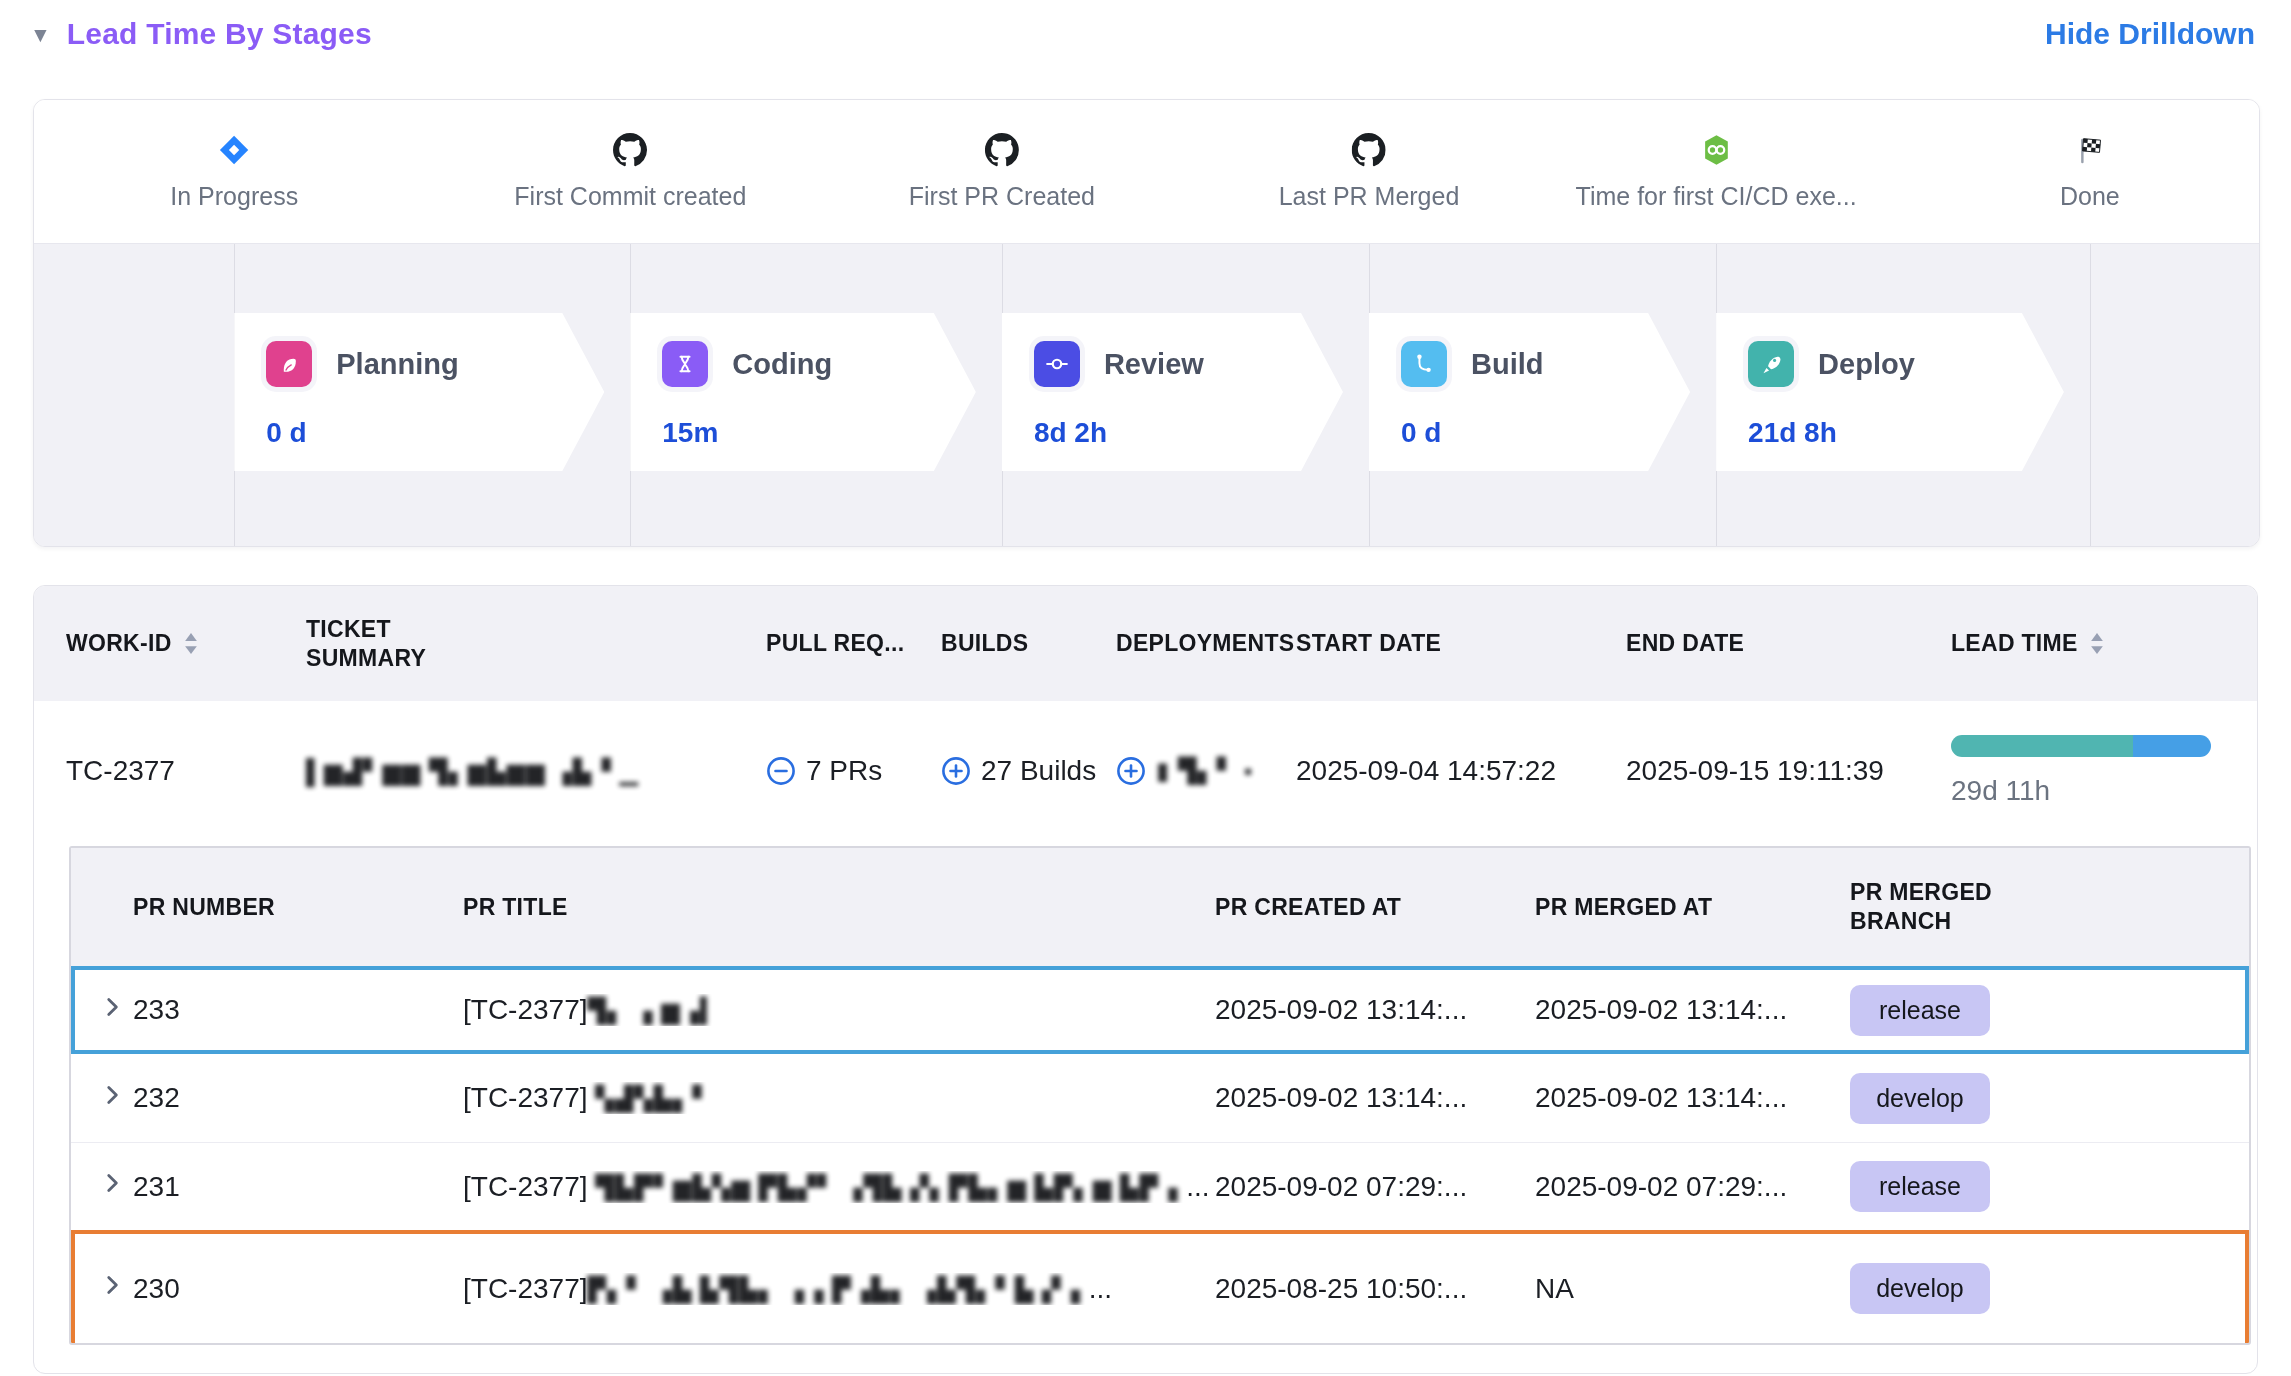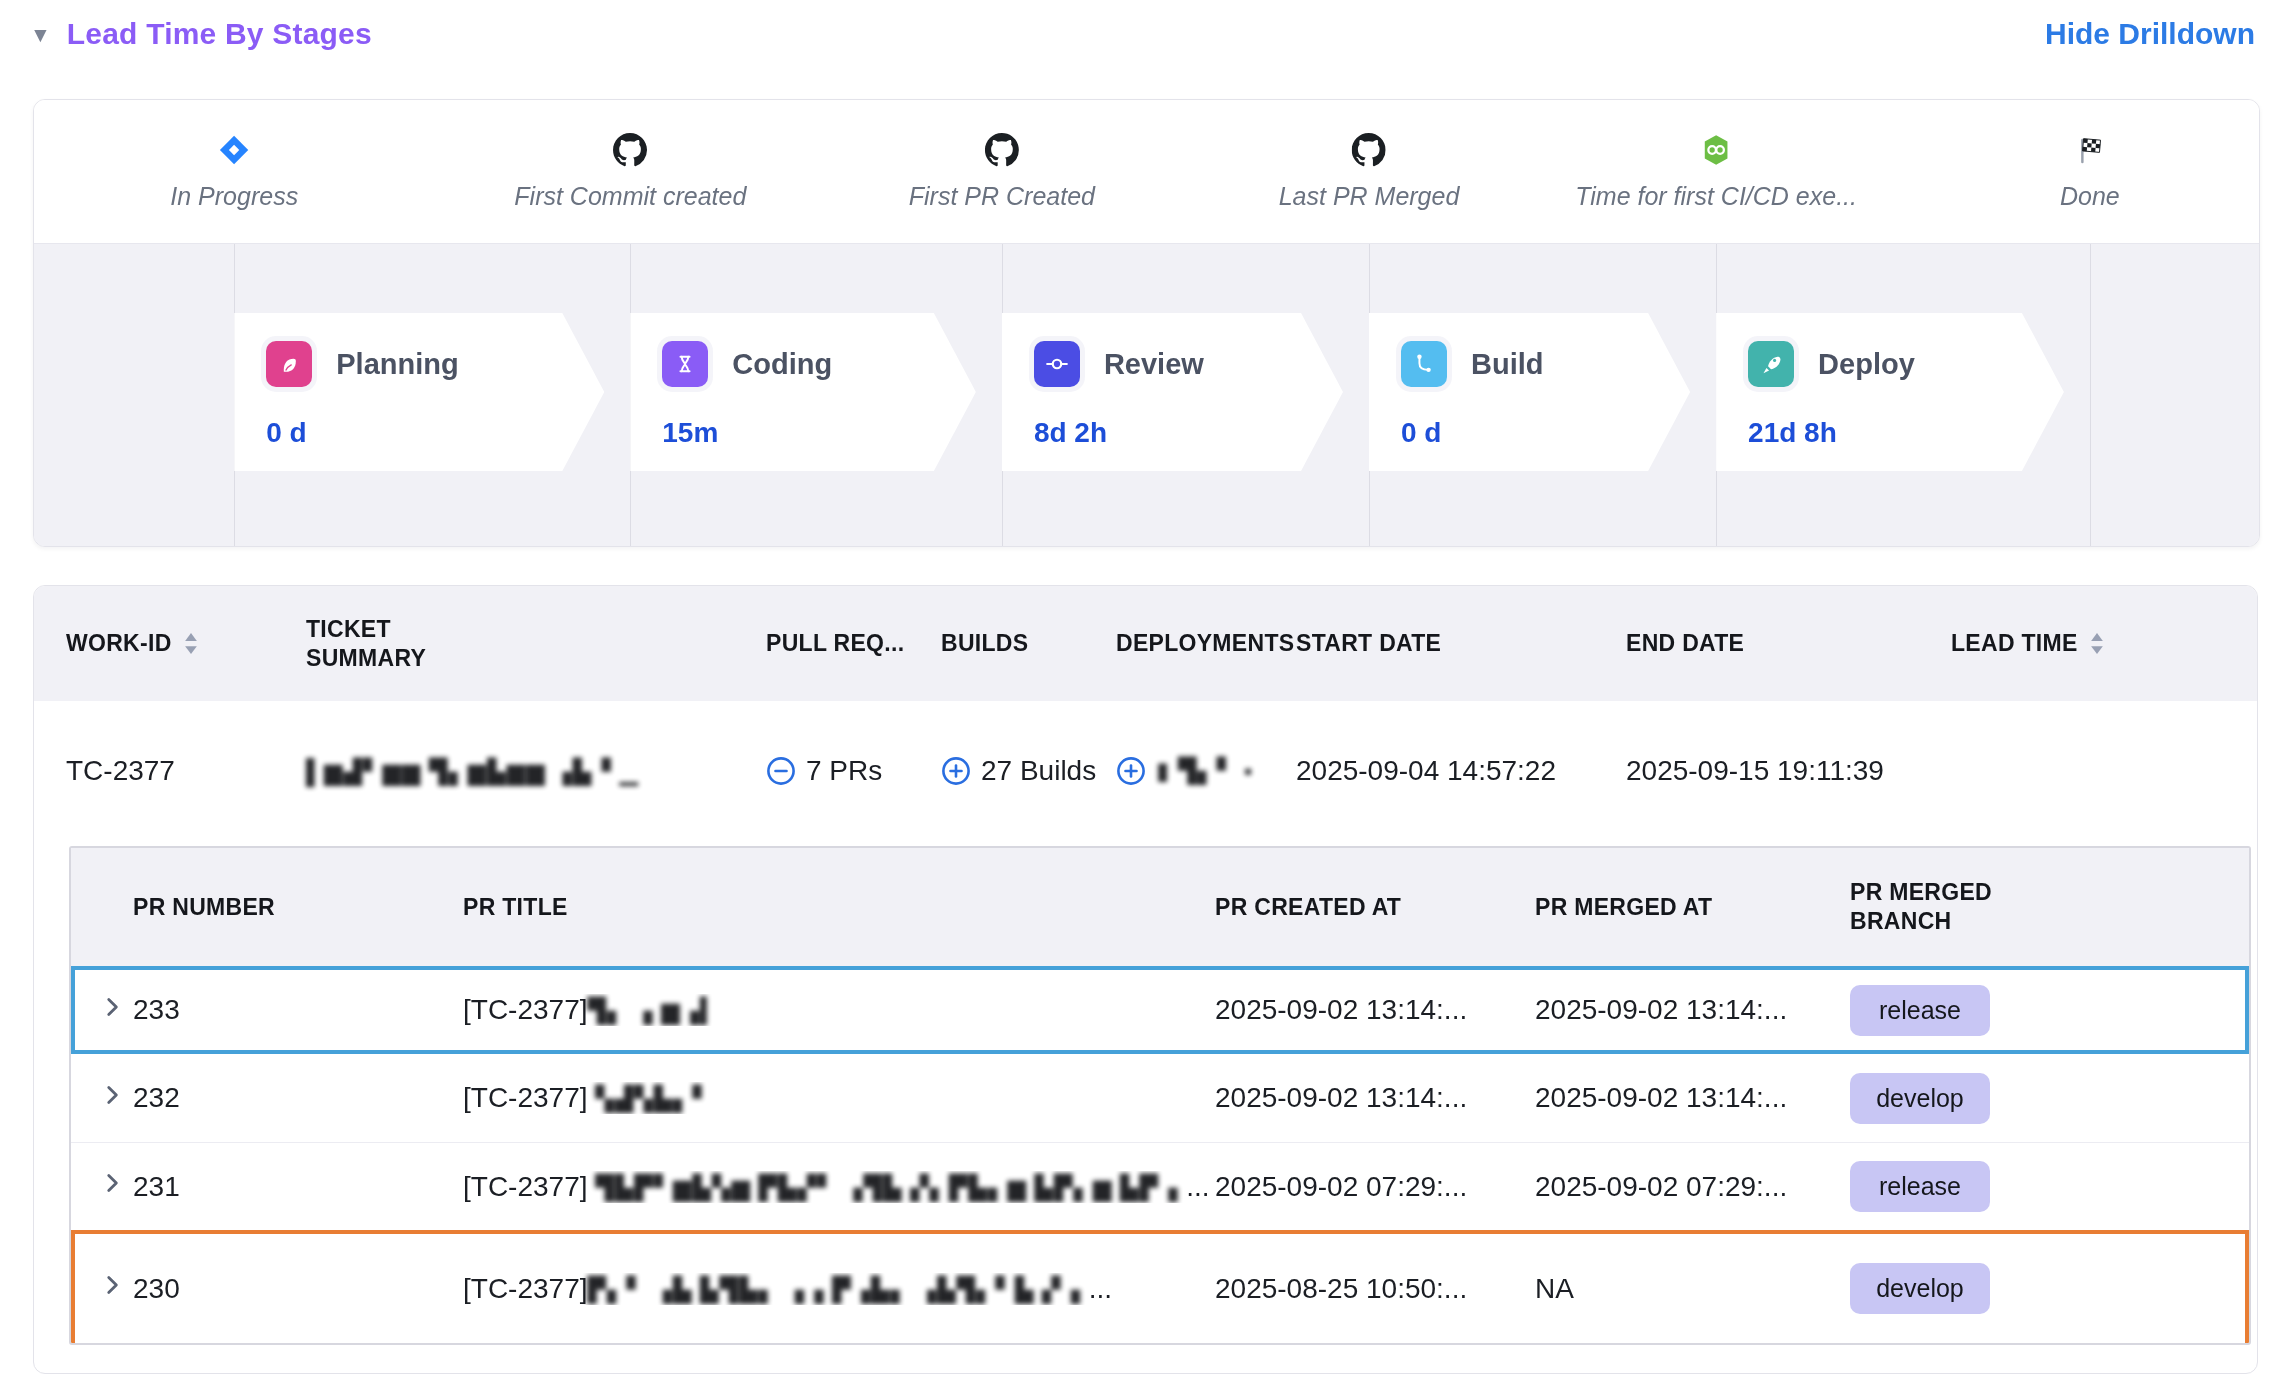--- a/index.html
+++ b/index.html
@@ -15,21 +15,21 @@
   .collapse{font-size:21px;color:#7c8494;margin-right:16px;cursor:pointer;line-height:1;}
   .page-title{font-size:30px;font-weight:700;color:#8b5cf6;margin:0;letter-spacing:.2px;}
   .drilldown{margin-left:auto;font-size:30px;font-weight:700;text-decoration:none;cursor:pointer;}
 
   
   .stages-card{position:absolute;left:33px;top:99px;width:2225px;height:446px;
     border:1px solid #e3e3ea;border-radius:12px;background:#fff;
     box-shadow:0 2px 4px rgba(25,28,40,.05);overflow:hidden;}
   .milestones{position:relative;height:143px;background:#fff;}
   .milestone{position:absolute;top:0;height:100%;transform:translateX(-50%);
-    display:flex;flex-direction:column;align-items:center;justify-content:center;gap:14px;font-style:italic;}
+    display:flex;flex-direction:column;align-items:center;justify-content:center;gap:14px;}
   .m-icon{width:36px;height:36px;display:flex;align-items:center;justify-content:center;}
   .m-label{font-size:25px;color:#6a7280;white-space:nowrap;}
   .stage-zone{position:relative;height:302px;background:#f1f1f6;border-top:1px solid #e7e7ee;}
   .vline{position:absolute;top:0;bottom:0;width:1px;background:#dcdce4;}
   .stage-chevron{position:absolute;top:69px;height:158px;background:#ffffff;
     clip-path:polygon(0 0, calc(100% - 42px) 0, 100% 50%, calc(100% - 42px) 100%, 0 100%);
     box-sizing:border-box;padding:28px 0 0 32px;}
   .stage-head{display:flex;align-items:center;gap:24px;}
   .s-icon{width:46px;height:46px;border-radius:10px;display:flex;align-items:center;justify-content:center;
     box-shadow:0 0 0 5px rgba(120,120,180,.08);}
@@ -297,20 +297,27 @@
     <div class="td expander">
       <svg width="30" height="30" viewBox="0 0 30 30">
           <circle cx="15" cy="15" r="12.6" fill="#ffffff" stroke="#2a6ee0" stroke-width="2.6"></circle>
           <line x1="9.5" y1="15" x2="20.5" y2="15" stroke="#2a6ee0" stroke-width="2.6" stroke-linecap="round"></line>
           <line x1="15" y1="9.5" x2="15" y2="20.5" stroke="#2a6ee0" stroke-width="2.6" stroke-linecap="round"></line>
         </svg>
       <span class="redacted">▮ ▜▖▘ ▪</span>
     </div>
     <div class="td">2025-09-04 14:57:22</div>
     <div class="td">2025-09-15 19:11:39</div>
+    <div class="td lead">
+      <div class="lead-bar">
+        <span class="seg seg-teal" style="background: rgb(80, 181, 177);"></span>
+        <span class="seg seg-blue" style="background: rgb(69, 159, 230);"></span>
+      </div>
+      <div class="lead-text">29d 11h</div>
+    </div>
   </div>
 
   <div class="pr-card">
 
     <div class="pr-grid pr-head">
       <div class="th"></div>
       <div class="th">
           <span>PR NUMBER</span>
         </div>
       <div class="th">

